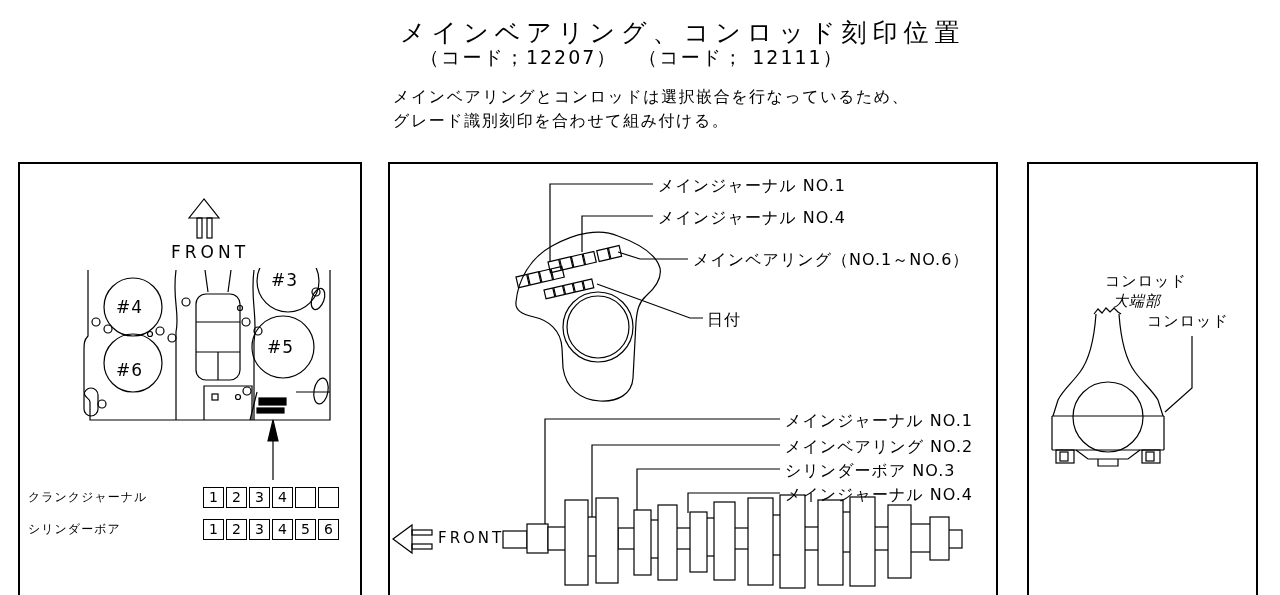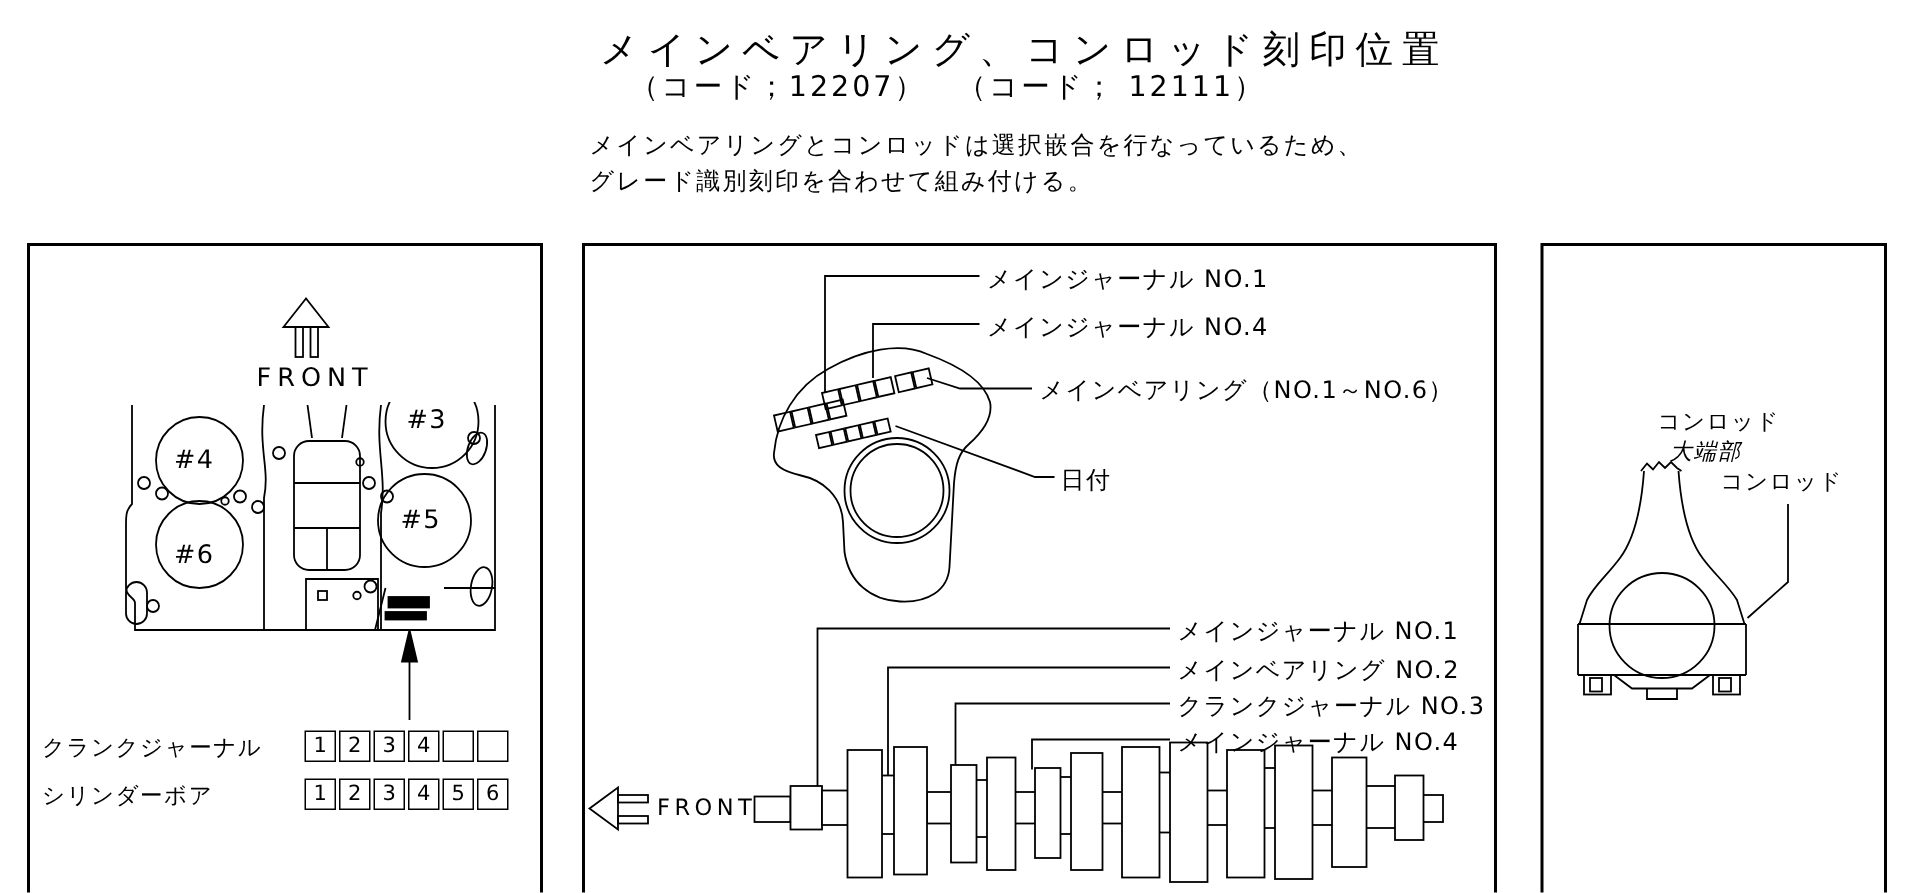--- a/index.html
+++ b/index.html
@@ -13,21 +13,21 @@
   .panel{position:absolute;border:2px solid #000;background:#fff;z-index:1;}
   #artwork{position:absolute;left:0;top:0;z-index:2;pointer-events:none;}
   .txt{z-index:3;}
   .title{font-size:25px;letter-spacing:6px;}
   .codes{font-size:19px;letter-spacing:2px;}
   .note{font-size:16px;letter-spacing:1.5px;}
   .front-lbl{font-size:17px;letter-spacing:4px;}
   .front-lbl-sm{font-size:15px;letter-spacing:3px;}
   .cyl{font-size:17px;letter-spacing:1px;}
   .calloutsm{font-size:16px;letter-spacing:1px;}
-  .rowlbl{font-size:15px;letter-spacing:1px;}
+  .rowlbl{font-size:12px;letter-spacing:1px;}
   .boxes{display:flex;}
   .box{display:inline-block;width:19px;height:19px;border:1.7px solid #000;
        margin-right:2px;font-size:14px;line-height:19px;text-align:center;}
   .rodlbl{font-size:15px;letter-spacing:1px;line-height:20px;}
 </style>
 </head>
 <body>
 
 <div class="abs txt title" style="left:400px;top:16px;">メインベアリング、コンロッド刻印位置</div>
 <div class="abs txt codes" style="left:420px;top:45px;">（コード；12207）　（コード； 12111）</div>
@@ -232,20 +232,20 @@
     <span class="box">6</span>
   </div>
 
 <div class="abs txt calloutsm" style="left:658px;top:176px;">メインジャーナル NO.1</div>
 <div class="abs txt calloutsm" style="left:658px;top:208px;">メインジャーナル NO.4</div>
 <div class="abs txt calloutsm" style="left:693px;top:250px;">メインベアリング（NO.1～NO.6）</div>
 <div class="abs txt calloutsm" style="left:707px;top:310px;text-align:right;">日付</div>
 
 <div class="abs txt calloutsm" style="left:785px;top:411px;">メインジャーナル NO.1</div>
 <div class="abs txt calloutsm" style="left:785px;top:437px;">メインベアリング NO.2</div>
-<div class="abs txt calloutsm" style="left:785px;top:461px;">クランクジャーナル NO.3</div>
+<div class="abs txt calloutsm" style="left:785px;top:461px;">シリンダーボア NO.3</div>
 <div class="abs txt calloutsm" style="left:785px;top:485px;">メインジャーナル NO.4</div>
 
 <div class="abs txt front-lbl-sm" style="left:438px;top:529px;">FRONT</div>
 
 <div class="abs txt rodlbl" style="left:1105px;top:271px;">コンロッド</div>
 <div class="abs txt rodlbl" style="left:1113px;top:291px;font-style:italic;">大端部</div>
 <div class="abs txt rodlbl" style="left:1147px;top:311px;">コンロッド</div>
 
 </body></html>

